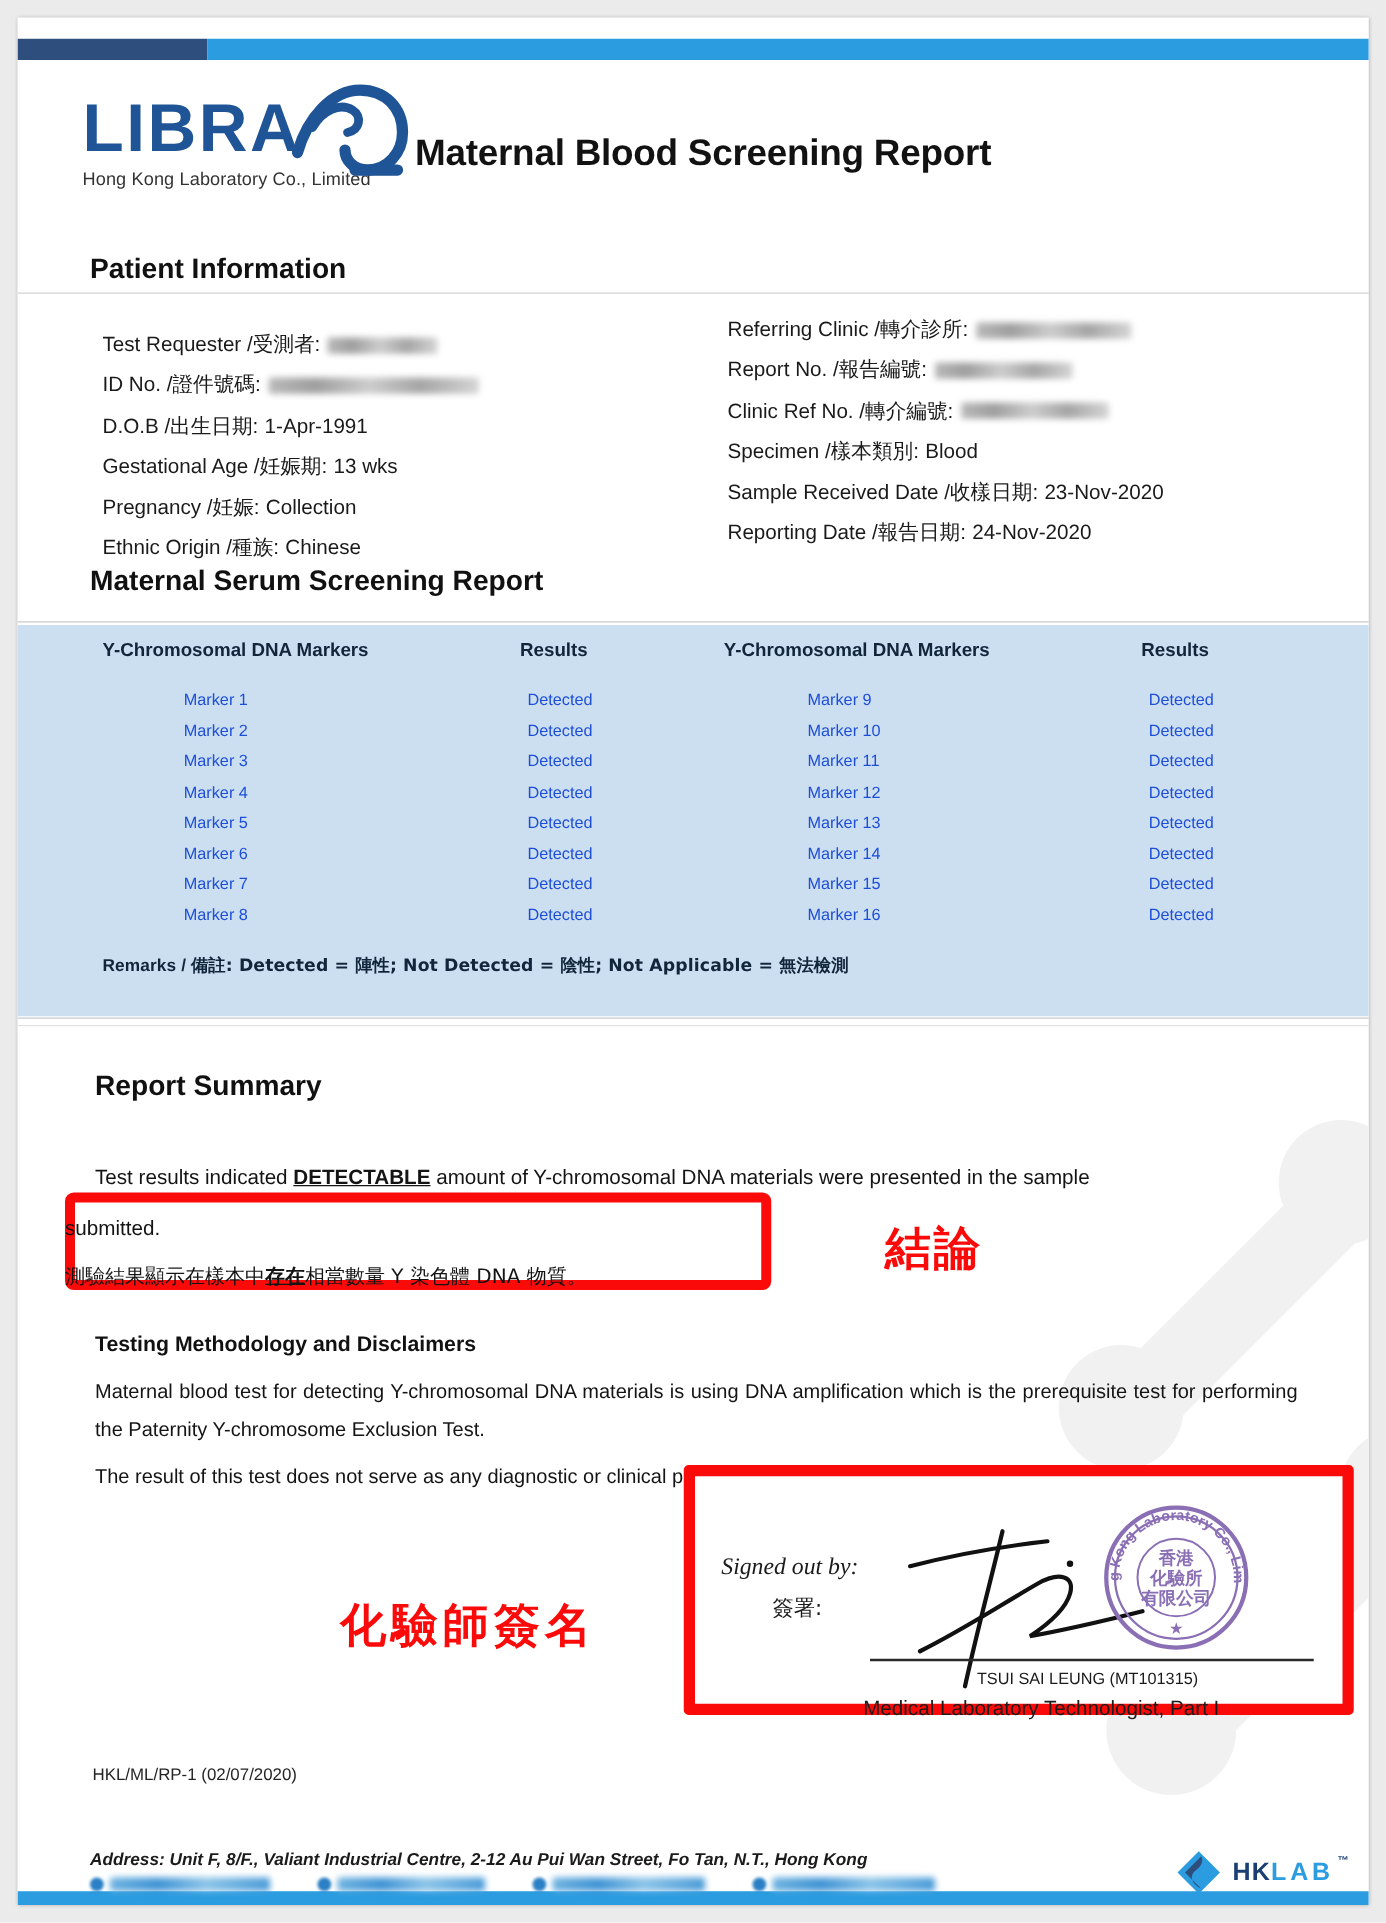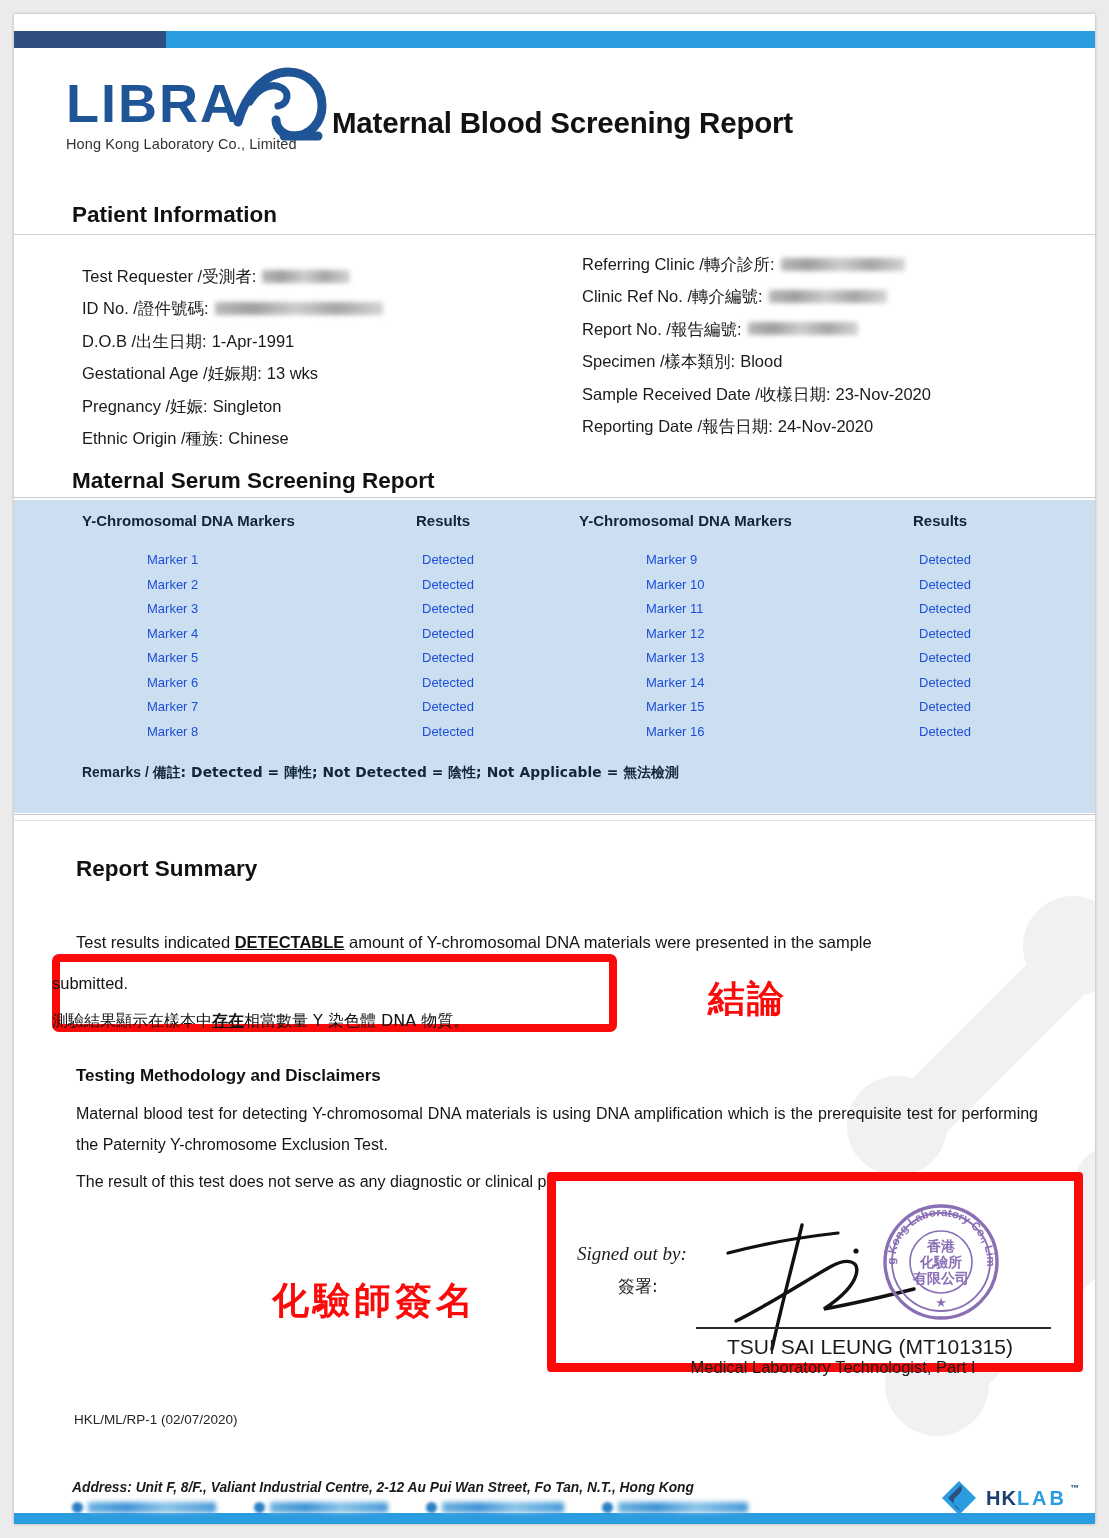--- a/index.html
+++ b/index.html
@@ -62,21 +62,21 @@
   .prow{height:32.4px;line-height:32.4px;white-space:nowrap;display:flex;align-items:center;}
   .plabel{color:#1a1a1a;}
   .pval{color:#1a1a1a;margin-left:5px;}
   .redact{
     display:inline-block;height:13px;margin-left:6px;border-radius:1px;
     background:linear-gradient(90deg,#b9b9b9,#9e9e9e 22%,#cccccc 48%,#a5a5a5 72%,#d4d4d4);
     filter:blur(2.6px);vertical-align:middle;
   }
 
   
-  .serum-head{position:absolute;left:58px;top:454px;z-index:3;}
+  .serum-head{position:absolute;left:58px;top:438px;z-index:3;}
 
   
   .rule2{position:absolute;left:0;top:483px;width:100%;height:1px;background:#c9c9c9;z-index:3;}
   .bluepanel{
     position:absolute;left:0;top:486px;width:100%;height:313px;
     background:#ccdff1;z-index:3;
   }
   .rule3{position:absolute;left:0;top:800px;width:100%;height:1px;background:#c9c9c9;z-index:3;}
   .rule4{position:absolute;left:0;top:806px;width:100%;height:1px;background:#e2e2e2;z-index:3;}
 
@@ -147,21 +147,21 @@
   .sign-label-cn{
     position:absolute;left:62px;top:94px;
     font-family:"DejaVu Sans","Liberation Sans",sans-serif;
     font-size:17px;color:#1b1b1b;
   }
   .sign-rule{position:absolute;left:140px;top:146px;width:355px;height:1.6px;background:#2a2a2a;}
   .sign-scribble{position:absolute;left:150px;top:36px;}
   .stamp{position:absolute;left:318px;top:14px;}
   .sign-name{
     position:absolute;left:0;top:154px;width:100%;text-align:center;
-    font-size:21px;color:#1b1b1b;padding-left:110px;box-sizing:border-box;
+    font-size:13px;color:#1b1b1b;padding-left:110px;box-sizing:border-box;
   }
   .sign-role{
     position:absolute;left:0;top:177px;width:100%;text-align:center;
     font-size:16.5px;color:#1b1b1b;padding-left:36px;box-sizing:border-box;
   }
   .anno-sign{
     position:absolute;left:258px;top:1262px;z-index:7;
     font-family:"DejaVu Sans","Liberation Sans",sans-serif;
     font-size:37px;font-weight:bold;color:#fb0a0a;letter-spacing:4px;
   }
@@ -244,39 +244,39 @@
         <div class="prow">
           <span class="plabel">D.O.B /出生日期:</span>
           <span class="pval">1-Apr-1991</span>
         </div>
         <div class="prow">
           <span class="plabel">Gestational Age /妊娠期:</span>
           <span class="pval">13 wks</span>
         </div>
         <div class="prow">
           <span class="plabel">Pregnancy /妊娠:</span>
-          <span class="pval">Singleton</span>
+          <span class="pval">Collection</span>
         </div>
         <div class="prow">
           <span class="plabel">Ethnic Origin /種族:</span>
           <span class="pval">Chinese</span>
         </div>
       </div>
     <div class="pcol right" id="pright">
         <div class="prow">
           <span class="plabel">Referring Clinic /轉介診所:</span>
           <span class="redact" style="width: 124px;"></span>
         </div>
         <div class="prow">
+          <span class="plabel">Report No. /報告編號:</span>
+          <span class="redact" style="width: 110px;"></span>
+        </div>
+        <div class="prow">
           <span class="plabel">Clinic Ref No. /轉介編號:</span>
           <span class="redact" style="width: 118px;"></span>
-        </div>
-        <div class="prow">
-          <span class="plabel">Report No. /報告編號:</span>
-          <span class="redact" style="width: 110px;"></span>
         </div>
         <div class="prow">
           <span class="plabel">Specimen /樣本類別:</span>
           <span class="pval">Blood</span>
         </div>
         <div class="prow">
           <span class="plabel">Sample Received Date /收樣日期:</span>
           <span class="pval">23-Nov-2020</span>
         </div>
         <div class="prow">

